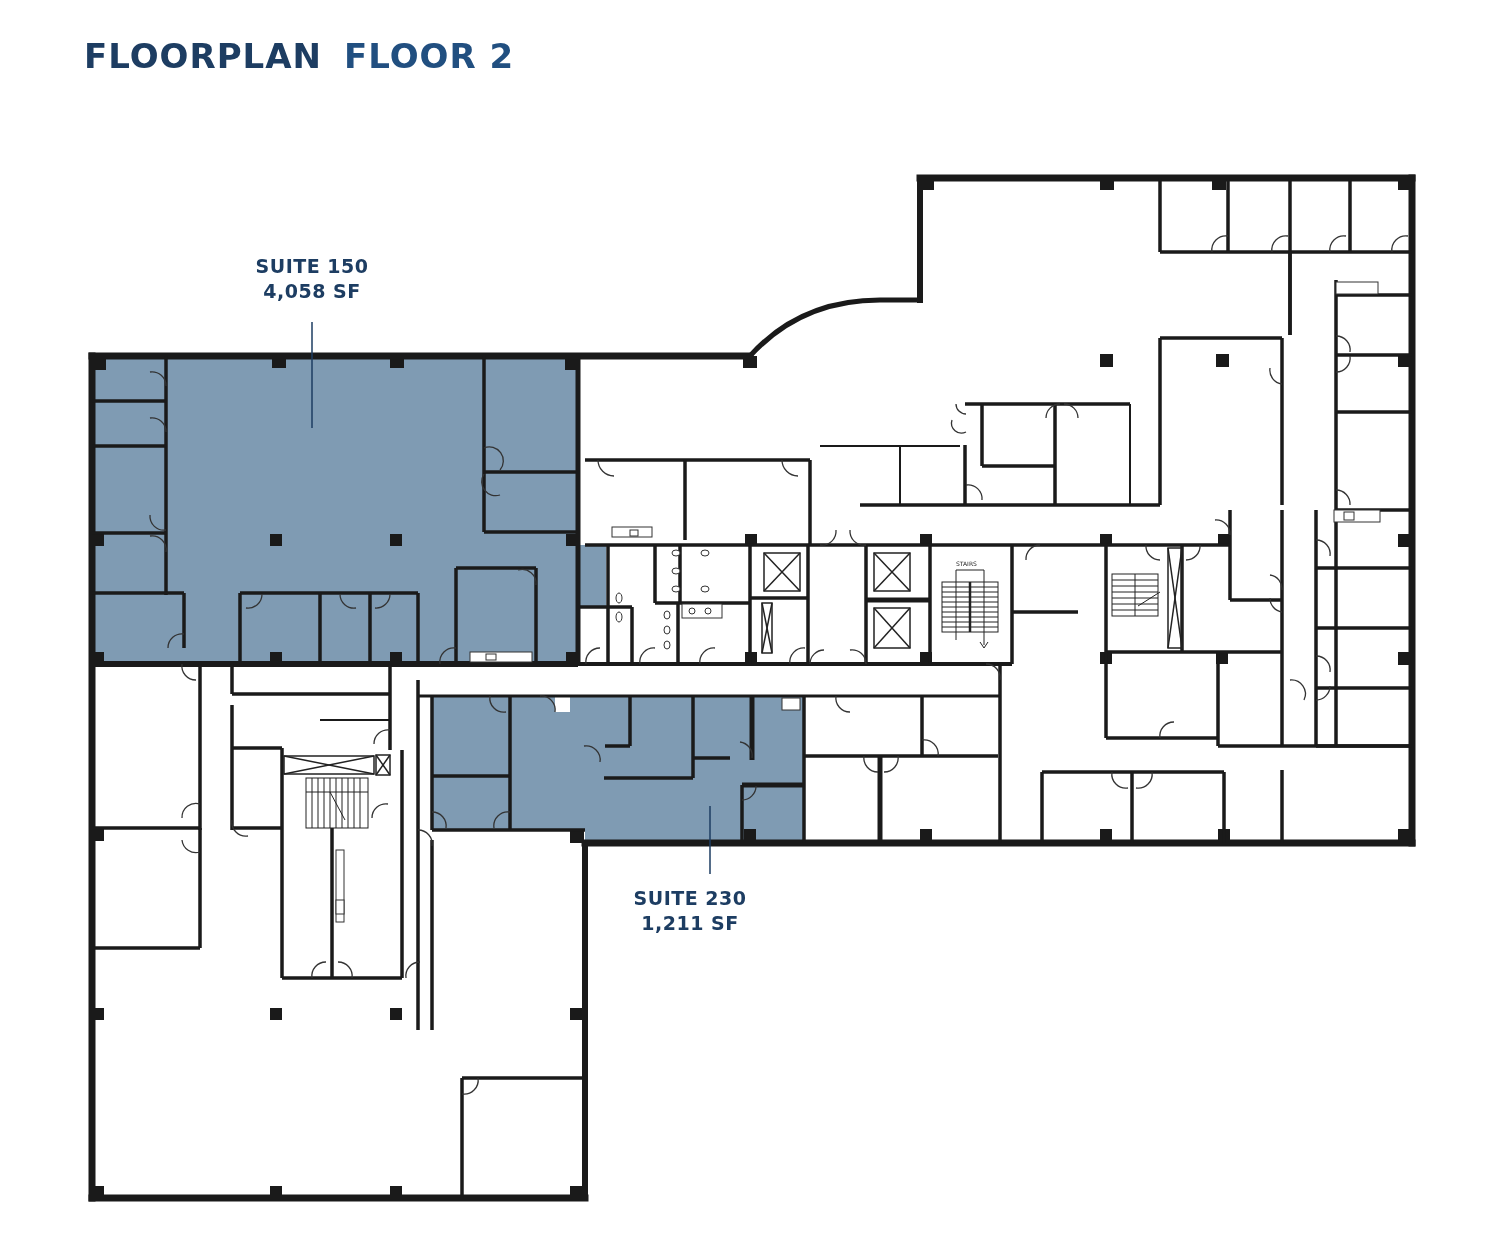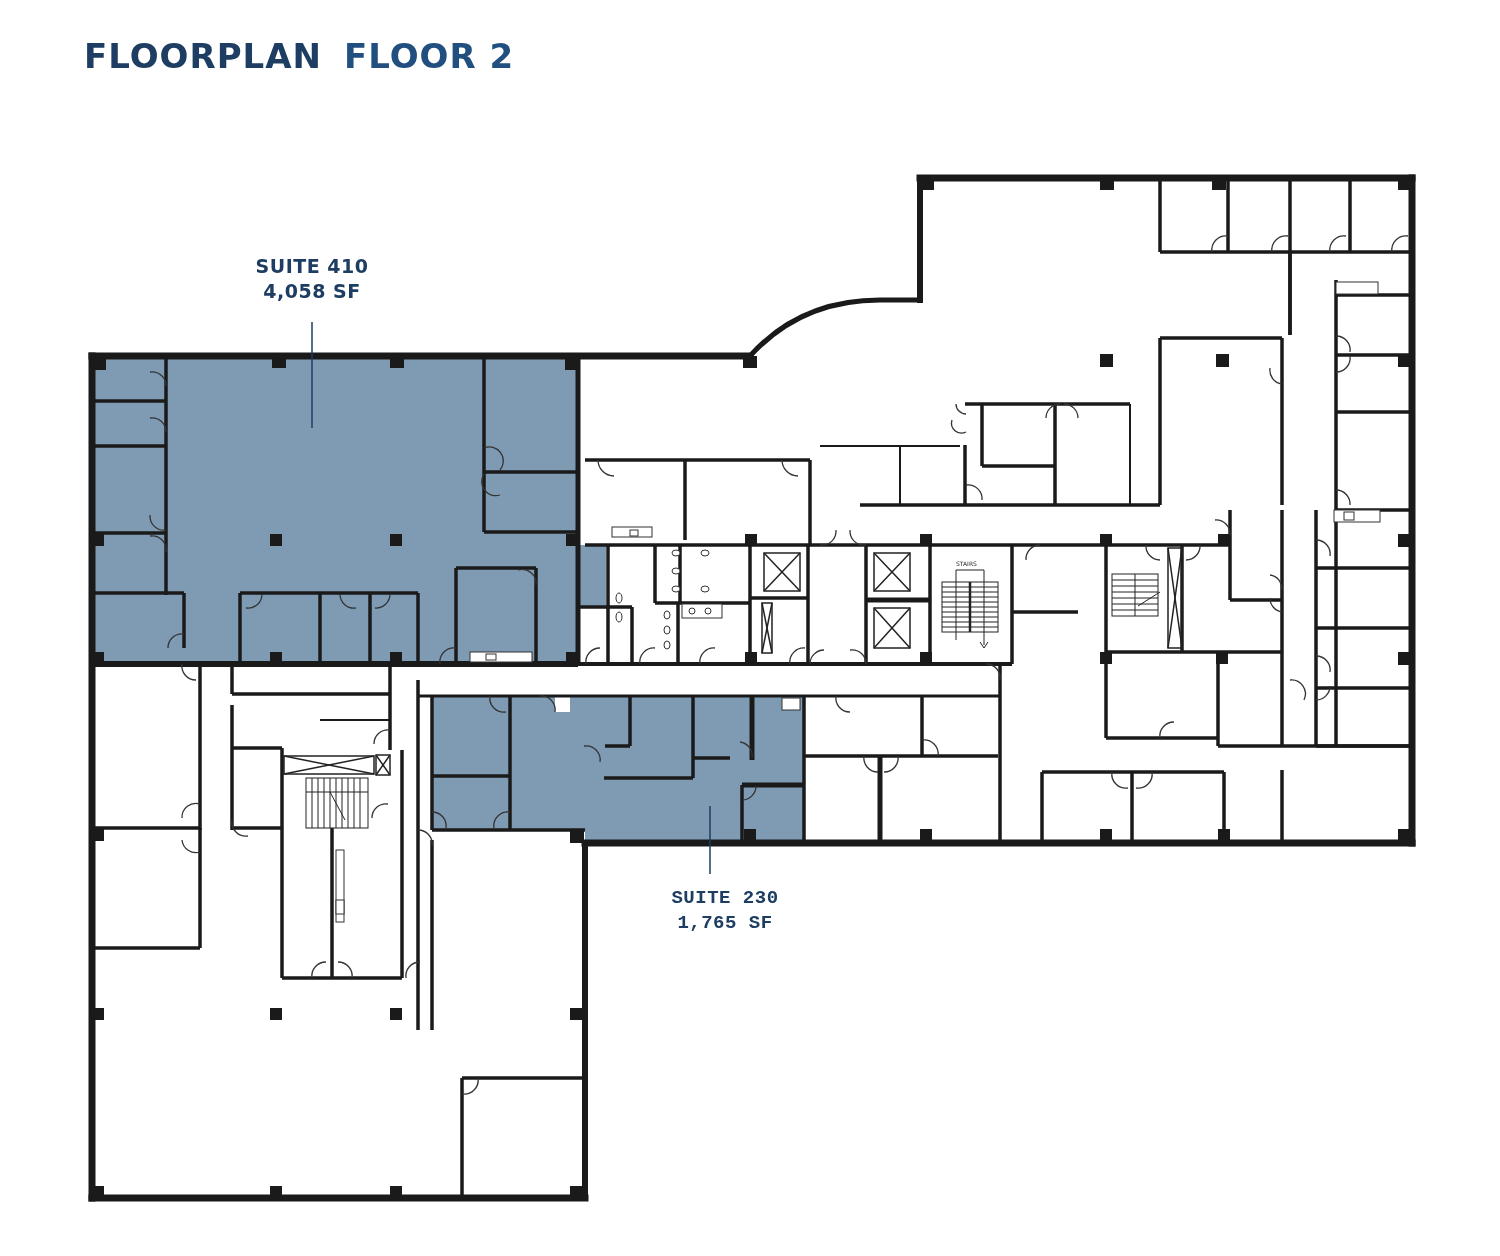--- a/index.html
+++ b/index.html
@@ -10,27 +10,27 @@
   .suite-label span { display: block; }
   svg.plan { position: absolute; left: 0; top: 0; }
   .stair-text { position: absolute; font-size: 6px; color: #222; letter-spacing: 0; }
 </style>
 </head>
 <body>
 
 <div class="title"><span>FLOORPLAN</span><span class="t2">FLOOR 2</span></div>
 
 <div class="suite-label" style="left:222px; top:254px; width:180px;">
-  <span>SUITE 410</span>
+  <span>SUITE 150</span>
   <span>4,058 SF</span>
 </div>
 
-<div class="suite-label" style="left:635px; top:886px; width:180px;font-family:Liberation Mono, monospace;">
+<div class="suite-label" style="left:600px; top:886px; width:180px;">
   <span>SUITE 230</span>
-  <span>1,765 SF</span>
+  <span>1,211 SF</span>
 </div>
 
 <svg class="plan" width="1500" height="1256" viewBox="0 0 1500 1256">
 
   <g>
     <rect x="92" y="356" width="486" height="308" fill="#7f9bb3"></rect>
     <rect x="578" y="545" width="28" height="62" fill="#7f9bb3"></rect>
   </g>
 
   <g>

